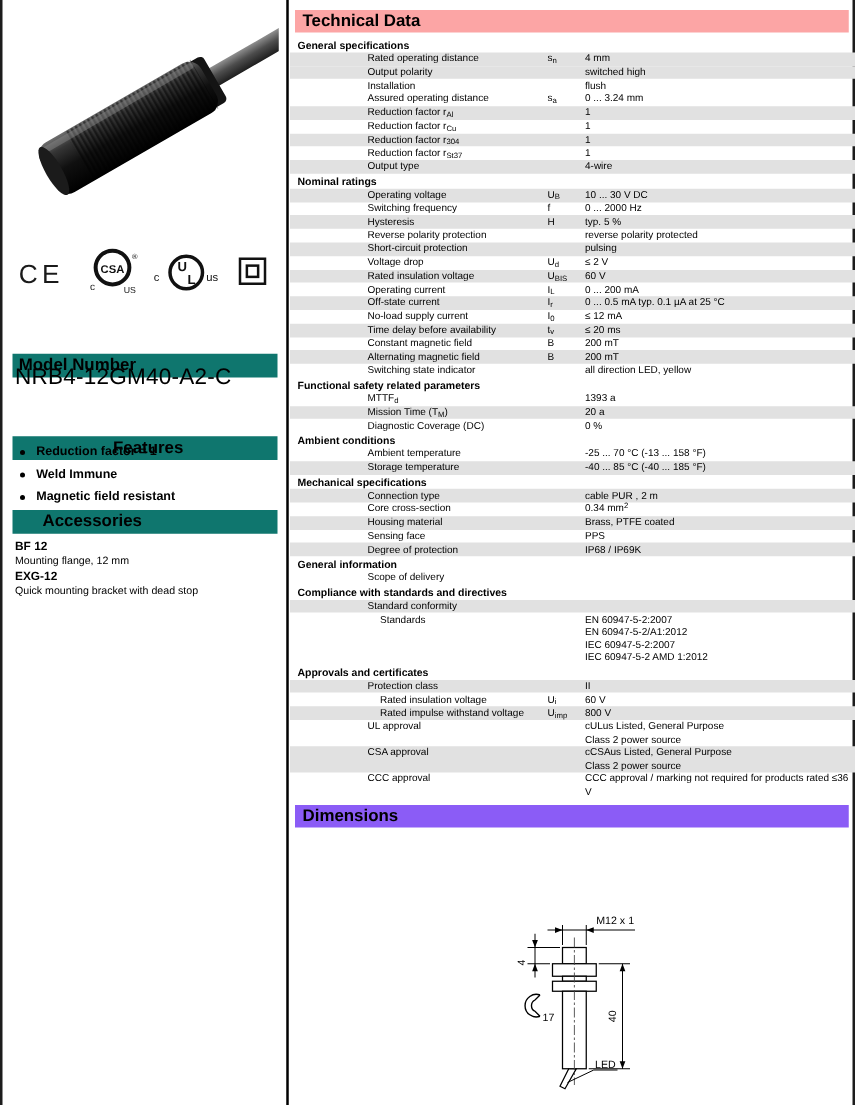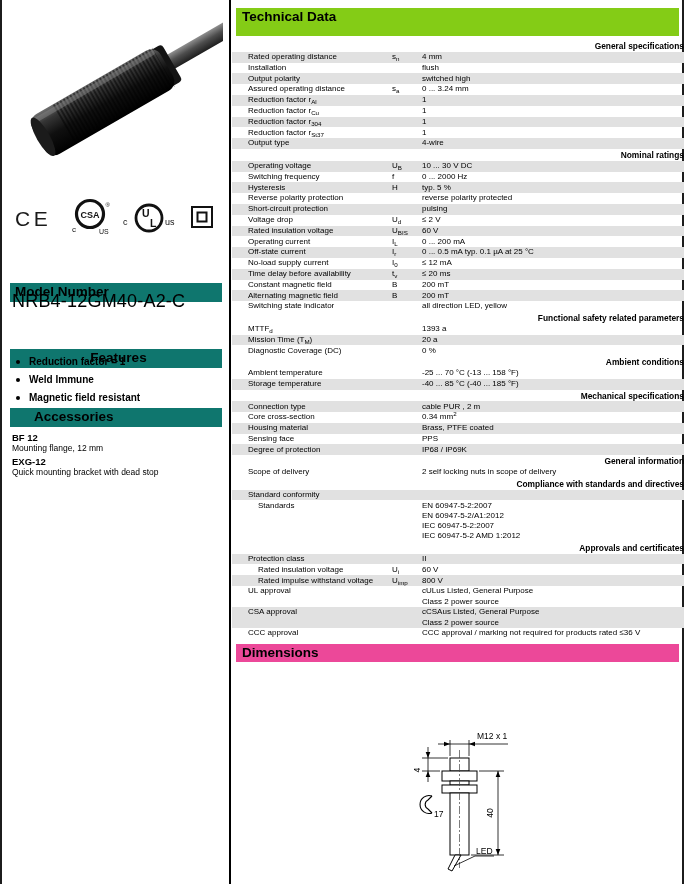--- a/index.html
+++ b/index.html
@@ -20,34 +20,34 @@
   .model-val { position:absolute; left:10px; top:291px; font-size:18px; font-weight:normal; letter-spacing:0.2px; }
   .feat-list { position:absolute; left:10px; top:356px; width:210px; }
   .feat { display:flex; font-size:10px; font-weight:bold; line-height:12px; margin-bottom:6px; }
   .feat .dot { width:4px; height:4px; border-radius:50%; background:#000; margin:4px 9px 0 4px; flex:0 0 auto; }
   .acc-list { position:absolute; left:10px; top:429px; width:212px; }
   .acc-code { font-size:9.5px; font-weight:bold; line-height:11px; margin-top:3px; }
   .acc-desc { font-size:8.5px; line-height:10px; }
 
   
   .right { position:absolute; left:228px; top:0; width:456px; height:884px; }
-  .tech-bar { margin:8px 7px 0 6px; height:28px; background:#84cc16;
+  .tech-bar { margin:8px 7px 0 6px; height:18px; background:#fca5a5;
               font-size:13.5px; font-weight:bold; padding:1px 0 0 6px; }
   #tech-table { margin:4px 0 0 2px; width:452px; font-size:8px; }
-  .sec { font-size:8.4px; font-weight:bold; line-height:10.8px; padding:1px 0 0 6px;text-align:right; }
+  .sec { font-size:8.4px; font-weight:bold; line-height:10.8px; padding:1px 0 0 6px; }
   .row { display:flex; line-height:10.2px; padding:0.3px 0; }
   .row.shade { background:#e1e1e1; }
-  .lbl { width:160px; padding-left:16px; }
+  .lbl { width:160px; padding-left:16px;margin-left:46px; }
   .row.ind2 .lbl { padding-left:26px; }
   .sym { width:30px; }
   .val { flex:1; padding-right:4px; }
   sub, sup { font-size:6.2px; line-height:0; }
   sub { vertical-align:-1.5px; } sup { vertical-align:3px; }
 
-  .dims-bar { position:absolute; left:6px; top:644px; width:443px; height:18px; background:#ec4899;
+  .dims-bar { position:absolute; left:6px; top:644px; width:443px; height:18px; background:#8b5cf6;
               font-size:13.5px; font-weight:bold; padding:1px 0 0 6px; }
   .dims-svg { position:absolute; left:152px; top:720px; }
   .dtxt { font-family:"Liberation Sans", sans-serif; font-size:8.5px; fill:#000; }
 </style>
 </head>
 <body>
 
 <div class="page">
   <div class="divider"></div>
 
@@ -134,29 +134,29 @@
 
   <div class="right">
     <div class="tech-bar">Technical Data</div>
     <div id="tech-table">
         <div class="sec">General specifications</div>
         <div class="row shade">
           <div class="lbl">Rated operating distance</div>
           <div class="sym">s<sub>n</sub></div>
           <div class="val">4 mm</div>
         </div>
+        <div class="row shade">
+          <div class="lbl">Output polarity</div>
+          <div class="sym"></div>
+          <div class="val">switched high</div>
+        </div>
         <div class="row">
           <div class="lbl">Installation</div>
           <div class="sym"></div>
           <div class="val">flush</div>
-        </div>
-        <div class="row shade">
-          <div class="lbl">Output polarity</div>
-          <div class="sym"></div>
-          <div class="val">switched high</div>
         </div>
         <div class="row">
           <div class="lbl">Assured operating distance</div>
           <div class="sym">s<sub>a</sub></div>
           <div class="val">0 ... 3.24 mm</div>
         </div>
         <div class="row shade">
           <div class="lbl">Reduction factor r<sub>Al</sub></div>
           <div class="sym"></div>
           <div class="val">1</div>
@@ -302,21 +302,20 @@
         </div>
         <div class="row shade">
           <div class="lbl">Degree of protection</div>
           <div class="sym"></div>
           <div class="val">IP68 / IP69K</div>
         </div>
         <div class="sec">General information</div>
         <div class="row">
           <div class="lbl">Scope of delivery</div>
           <div class="sym"></div>
-          <div class="val">2 self locking nuts in scope of delivery</div>
         </div>
         <div class="sec">Compliance with standards and directives</div>
         <div class="row shade">
           <div class="lbl">Standard conformity</div>
         </div>
         <div class="row ind2">
           <div class="lbl">Standards</div>
           <div class="sym"></div>
           <div class="val">EN 60947-5-2:2007<br>EN 60947-5-2/A1:2012<br>IEC 60947-5-2:2007<br>IEC 60947-5-2 AMD 1:2012</div>
         </div>

